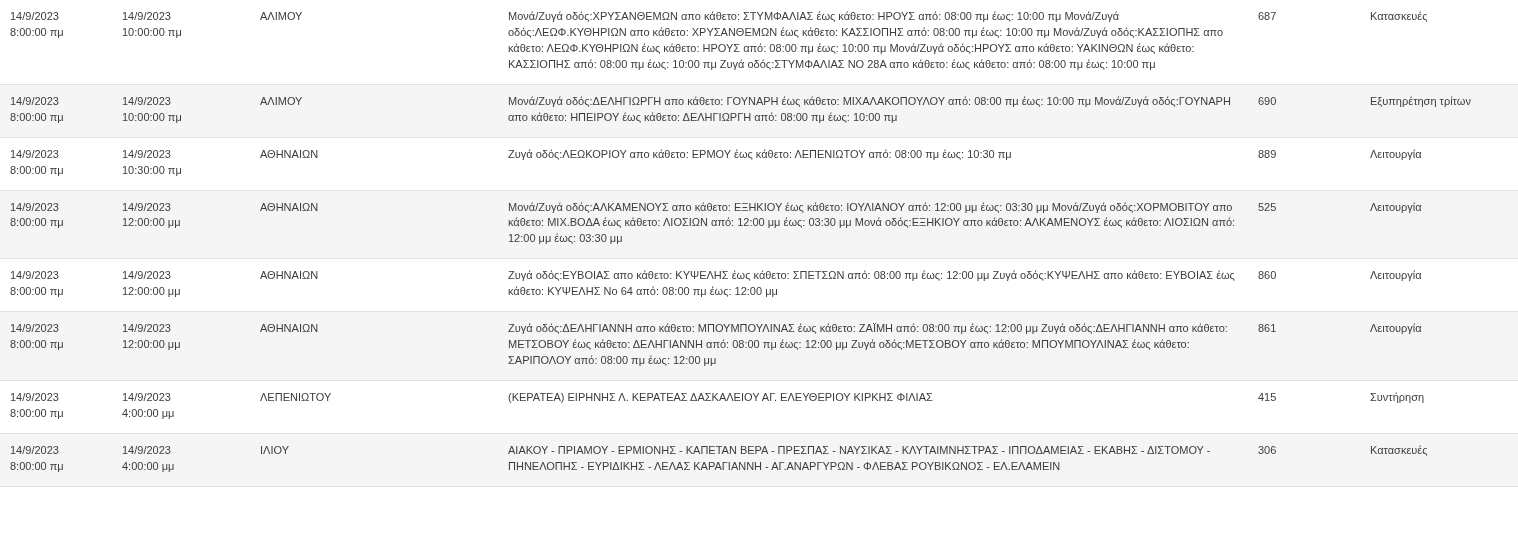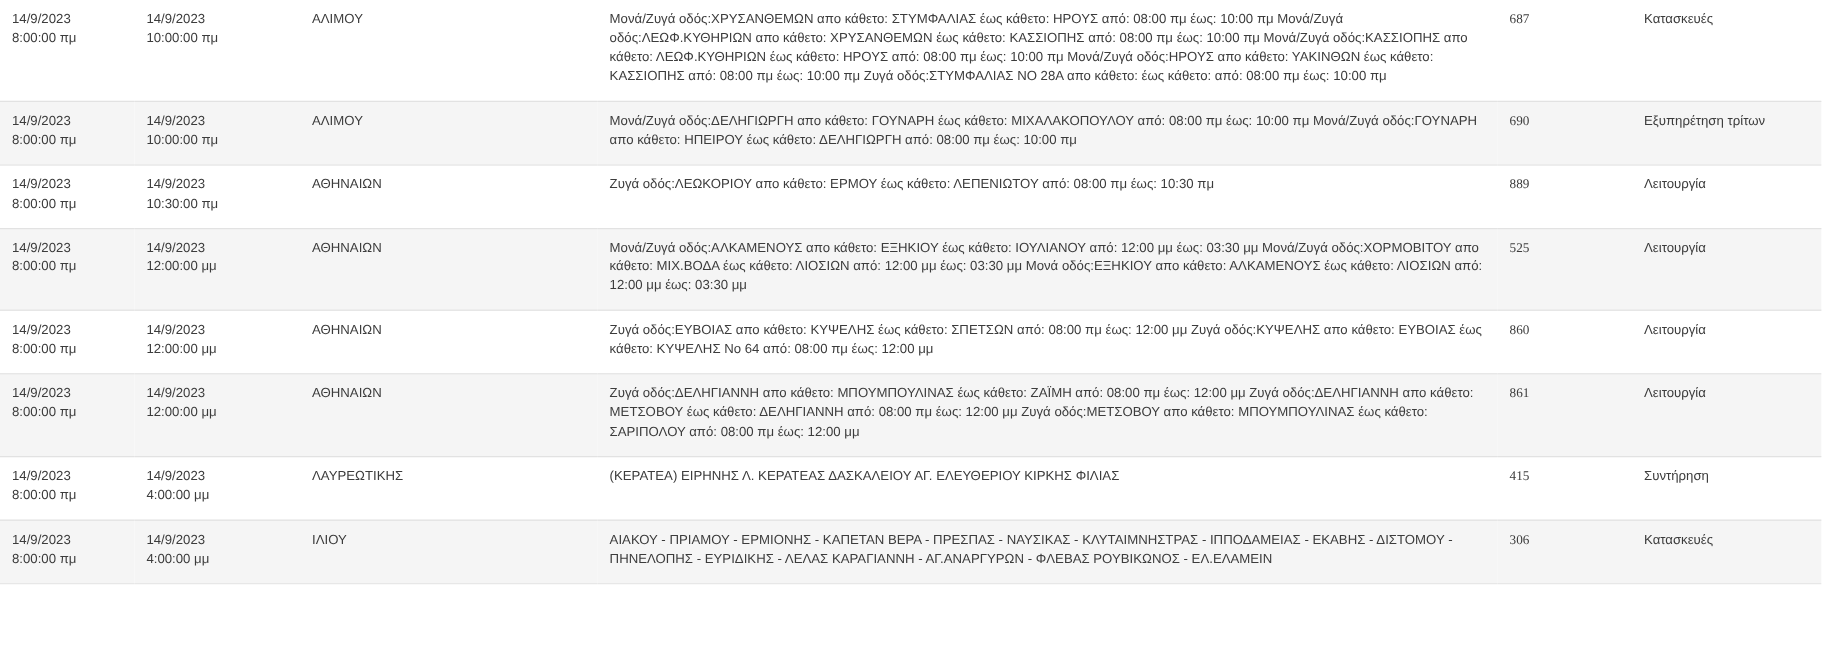--- a/index.html
+++ b/index.html
@@ -45,21 +45,21 @@
   col.c-desc   { width: 750px; }
   col.c-num    { width: 112px; }
   col.c-reason { width: 158px; }
 
   td.cell-from, td.cell-to {
     padding-left: 9px;
     white-space: normal;
   }
   td.cell-from .d2, td.cell-to .d2 { display: block; }
   td.cell-desc { padding-right: 18px; margin-top: 36px; }
-  td.cell-num { padding-left: 11px; font-family: Liberation Serif, serif; }
+  td.cell-num { padding-left: 11px; }
   td.cell-reason { padding-left: 12px; padding-right: 8px; }
 </style>
 </head>
 <body>
 
 <div class="table-wrap">
   <table class="outage-table">
     <colgroup>
       <col class="c-from">
       <col class="c-to">
@@ -155,21 +155,21 @@
       </tr>
       <tr>
         <td class="cell-from">
           <span>14/9/2023</span>
           <span class="d2">8:00:00 πμ</span>
         </td>
         <td class="cell-to">
           <span>14/9/2023</span>
           <span class="d2">4:00:00 μμ</span>
         </td>
-        <td class="cell-area">ΛΑΥΡΕΩΤΙΚΗΣ</td>
+        <td class="cell-area">ΛΕΠΕΝΙΩΤΟΥ</td>
         <td class="cell-desc">(ΚΕΡΑΤΕΑ) ΕΙΡΗΝΗΣ Λ. ΚΕΡΑΤΕΑΣ ΔΑΣΚΑΛΕΙΟΥ ΑΓ. ΕΛΕΥΘΕΡΙΟΥ ΚΙΡΚΗΣ ΦΙΛΙΑΣ</td>
         <td class="cell-num">415</td>
         <td class="cell-reason">Συντήρηση</td>
       </tr>
       <tr class="zebra">
         <td class="cell-from">
           <span>14/9/2023</span>
           <span class="d2">8:00:00 πμ</span>
         </td>
         <td class="cell-to">

